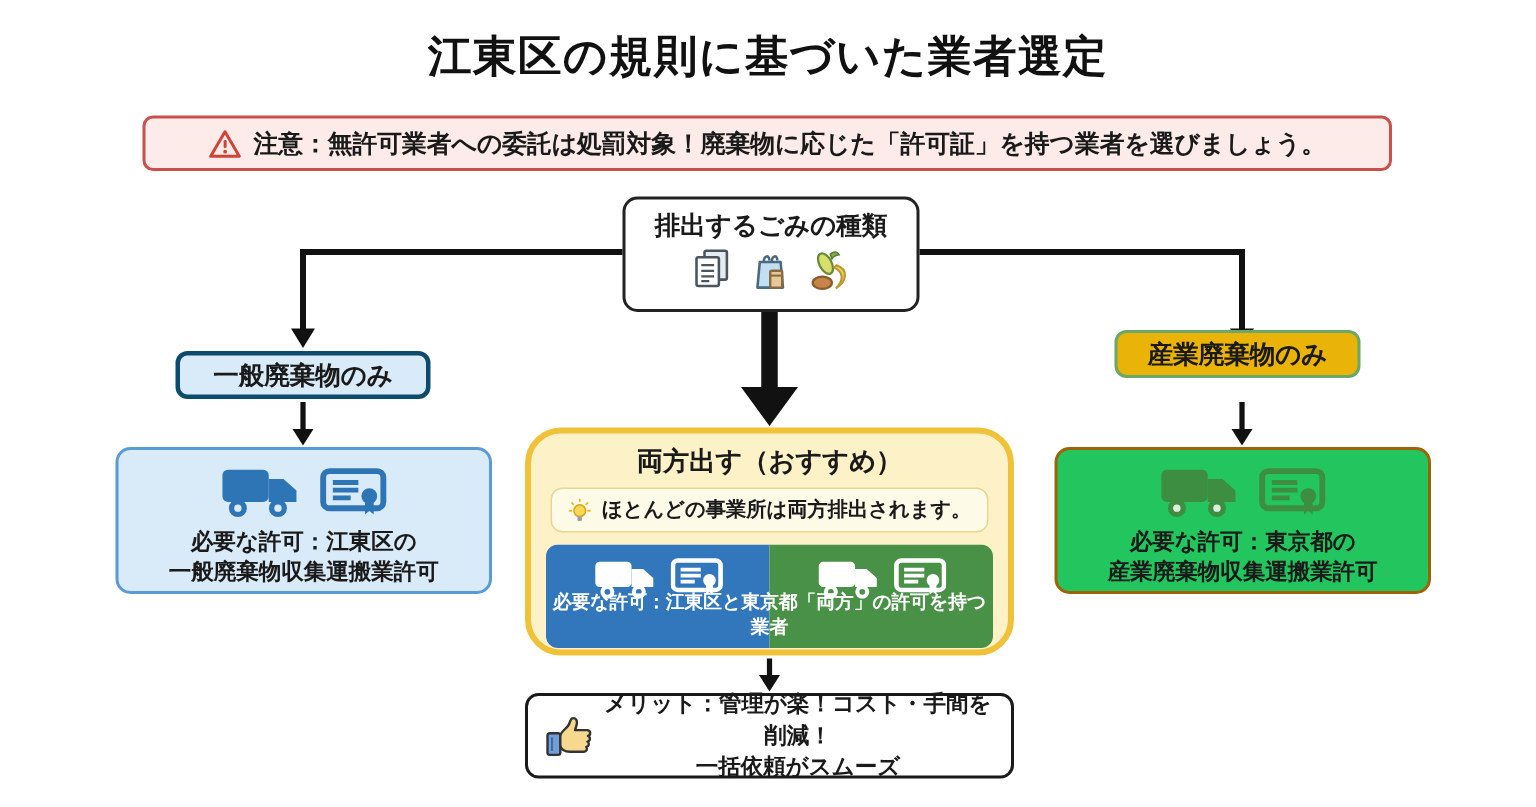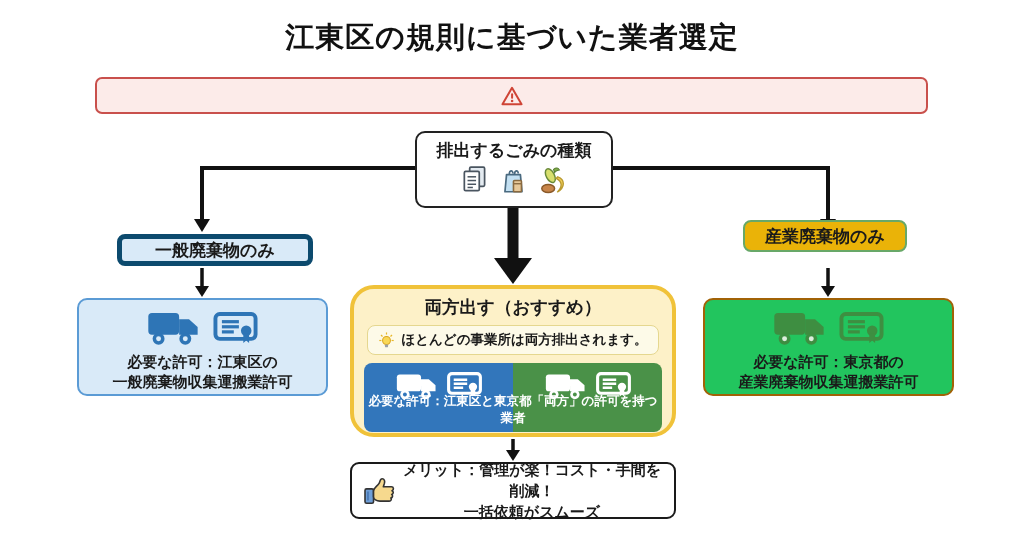--- a/index.html
+++ b/index.html
@@ -21,22 +21,22 @@
              font-size: 16.5px; }
   
   .top-box { left: 415px; top: 131px; width: 198px; height: 77px;
              background: #fff; border: 2.5px solid #222; border-radius: 10px;
              z-index: 2; display: flex; flex-direction: column; align-items: center; }
   .top-box .tb-title { font-size: 17px; margin-top: 6px; }
   .top-box .tb-icons { display: flex; gap: 7px; margin-top: 2px; align-items: center; }
   
   .pill { height: 32px; border-radius: 8px; display: flex; align-items: center;
           justify-content: center; font-size: 17px; z-index: 2; }
-  .pill-blue  { left: 117px; top: 234px; width: 196px;
-                background: #d9eaf8; border: 5px solid #0c4a6e; }
+  .pill-blue  { left: 117px; top: 234px; width: 170px;
+                background: #d9eaf8; border: 3px solid #0c4a6e; }
   .pill-green { left: 743px; top: 220px; width: 164px;
                 background: #eab308; border: 2px solid #68a868; }
   
   .side-box { top: 298px; width: 251px; height: 98px; border-radius: 10px; z-index: 2;
               display: flex; flex-direction: column; align-items: center; }
   .side-box .icons { display: flex; gap: 12px; align-items: center; margin-top: 10px; }
   .side-box .txt { text-align: center; font-size: 15px; line-height: 1.35; margin-top: 5px; }
   .box-blue  { left: 77px;  background: #d9eaf8; border: 2px solid #5b9bd5;
                color: #1a1a1a; --wheel-hole: #d9eaf8; }
   .box-blue  .icons { color: #2e75b6; }
@@ -113,20 +113,21 @@
   </svg>
 
   <div class="abs title">江東区の規則に基づいた業者選定</div>
 
   <div class="abs warning">
     <svg class="icon" width="22" height="20" viewBox="0 0 24 22">
       <path d="M12 2 L22.5 20 H1.5 Z" fill="none" stroke="#cf4436" stroke-width="2.2" stroke-linejoin="round"></path>
       <rect x="11" y="8" width="2.2" height="6" rx="1" fill="#cf4436"></rect>
       <circle cx="12.1" cy="16.6" r="1.4" fill="#cf4436"></circle>
     </svg>
+    <span>注意：無許可業者への委託は処罰対象！廃棄物に応じた「許可証」を持つ業者を選びましょう。</span>
   </div>
 
   <div class="abs top-box">
     <div class="tb-title">排出するごみの種類</div>
     <div class="tb-icons">
       <svg class="icon" width="32" height="32" viewBox="0 0 30 30">
         <rect x="10" y="3" width="14" height="18" rx="1.2" fill="#e4ebf1" stroke="#4a5560" stroke-width="1.6"></rect>
         <rect x="5" y="7" width="14" height="18" rx="1.2" fill="#ffffff" stroke="#4a5560" stroke-width="1.6"></rect>
         <g stroke="#4a5560" stroke-width="1.4">
           <line x1="8" y1="12" x2="16" y2="12"></line>

